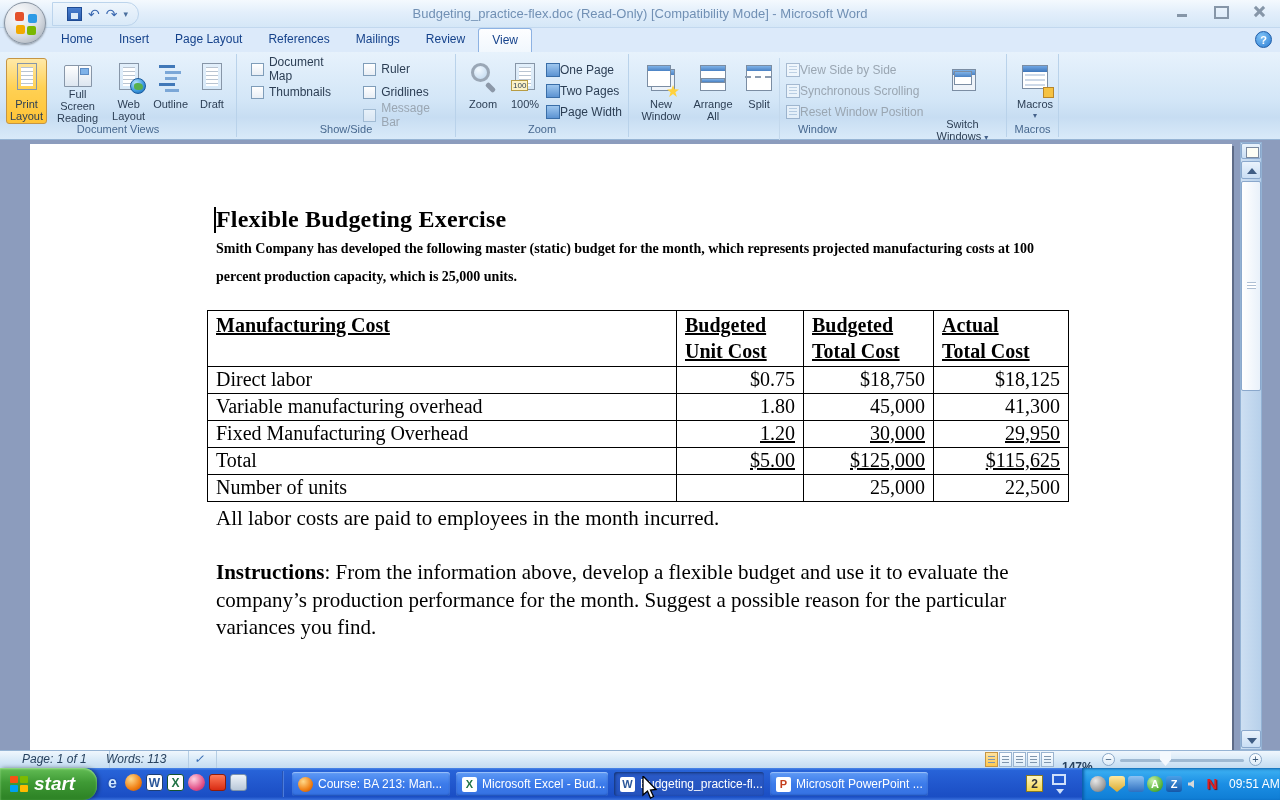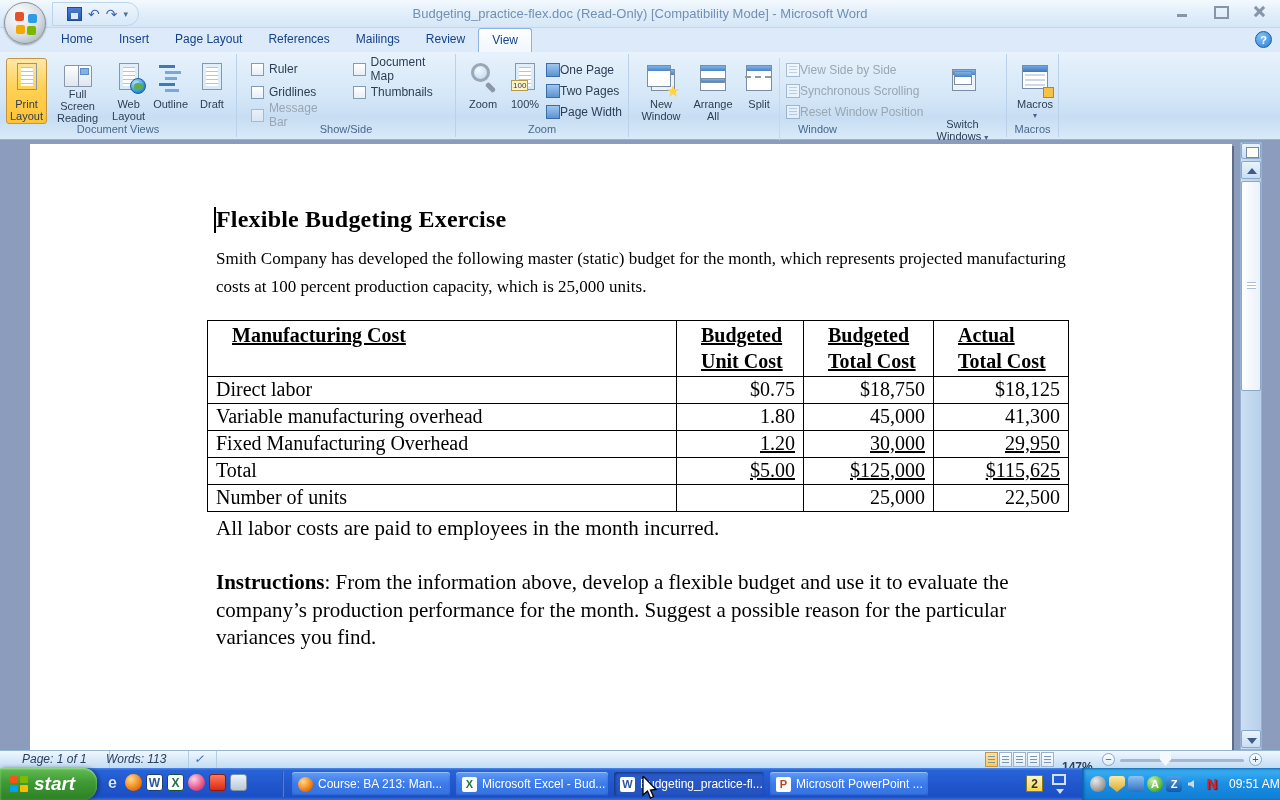--- a/index.html
+++ b/index.html
@@ -102,29 +102,29 @@
   .disabled-txt { color:#9aa6b2 !important; }
   .smallrow { display:flex; align-items:center; gap:0; height:20px; font-size:12px; color:#2c3e54; margin-bottom:1px; }
 
   
   .docarea { position:absolute; left:0; top:140px; width:1280px; height:610px; background:#8c9cbd; overflow:hidden; }
   .page { position:absolute; left:30px; top:4px; width:1202px; height:640px; background:#fff;
     box-shadow:2px 2px 0 #5e6b87; }
   .content { position:absolute; left:166px; top:0; width:895px; font-family:"Liberation Serif", serif; color:#000;padding-left:11px; }
   .doc-heading { margin-top:62px; font-size:24px; font-weight:bold; letter-spacing:.2px; position:relative; padding-left:9px; }
   .caret { position:absolute; left:7px; top:1px; width:1.5px; height:26px; background:#000; }
-  .doc-intro { font-size:17px; line-height:27.5px; margin-top:12px; padding-left:9px; width:860px; }
+  .doc-intro { font-size:14px; line-height:27.5px; margin-top:2px; padding-left:9px; width:860px;font-weight:bold; }
   .doc-table { border-collapse:collapse; margin-top:20px; font-size:20px; }
   .doc-table td { border:1px solid #000; padding:1px 8px 2px; vertical-align:top; }
   .doc-table .c0 { width:469px; }
   .doc-table .c1 { width:127px; text-align:right; }
   .doc-table .c2 { width:130px; text-align:right; }
   .doc-table .c3 { width:135px; text-align:right; }
   .doc-table .hdr { font-weight:bold; text-align:left; height:55px; }
-  .hdr span { text-decoration:underline; display:block; line-height:26px;margin-left:16px; }
+  .hdr span { text-decoration:underline; display:block; line-height:26px; }
   .u { text-decoration:underline; }
   .doc-note { font-size:21px; line-height:27px; margin-top:3px; padding-left:9px; }
   .doc-instr { font-size:21px; line-height:27.5px; margin-top:27px; padding-left:9px; width:860px; }
   .doc-instr b { font-weight:bold; }
 
   
   .vscroll { position:absolute; right:18px; top:2px; width:22px; bottom:0; background:linear-gradient(90deg,#cddff2,#b7d0ea); border:1px solid #93b2d4; }
   .sc-btn { width:20px; height:18px; background:linear-gradient(#eaf3fc,#c9def4); border:1px solid #8aa8cc; border-radius:2px; position:relative; }
   .sc-ruler { position:absolute; left:0; top:0; height:16px; }
   .sc-ruler::after { content:""; position:absolute; left:4px; top:3px; width:11px; height:9px; background:#fdfdf4; border:1px solid #7a8aa0; }
@@ -293,39 +293,39 @@
       </div>
     </div>
     <div class="rgroup-label">Document Views</div>
   </div>
 
   <div class="rgroup" style="left:237px;width:219px;padding-left:14px;">
     <div style="display:flex;gap:14px;">
       <div>
         <div class="checkrow">
           <span class="checkbox"></span>
+          <span>Document Map</span>
+        </div>
+        <div class="checkrow">
+          <span class="checkbox"></span>
+          <span>Thumbnails</span>
+        </div>
+      </div>
+      <div>
+        <div class="checkrow">
+          <span class="checkbox"></span>
           <span>Ruler</span>
         </div>
         <div class="checkrow">
           <span class="checkbox"></span>
           <span>Gridlines</span>
         </div>
         <div class="checkrow">
           <span class="checkbox" style="opacity:.55"></span>
           <span class="disabled-txt">Message Bar</span>
-        </div>
-      </div>
-      <div>
-        <div class="checkrow">
-          <span class="checkbox"></span>
-          <span>Document Map</span>
-        </div>
-        <div class="checkrow">
-          <span class="checkbox"></span>
-          <span>Thumbnails</span>
         </div>
       </div>
     </div>
     <div class="rgroup-label">Show/Side</div>
   </div>
 
   <div class="rgroup" style="left:456px;width:173px;">
     <div style="display:flex;">
       <div class="bigbtn" style="width:42px">
         <div class="zoomicon">

